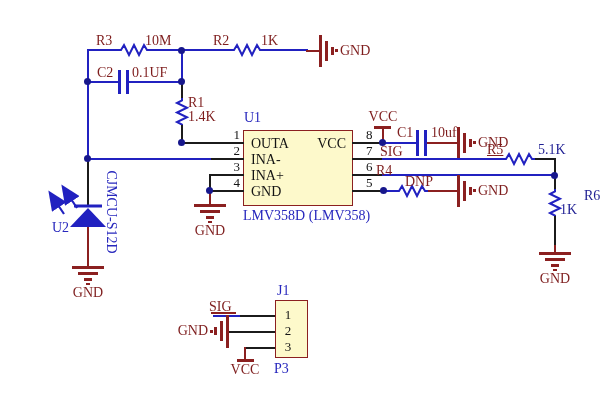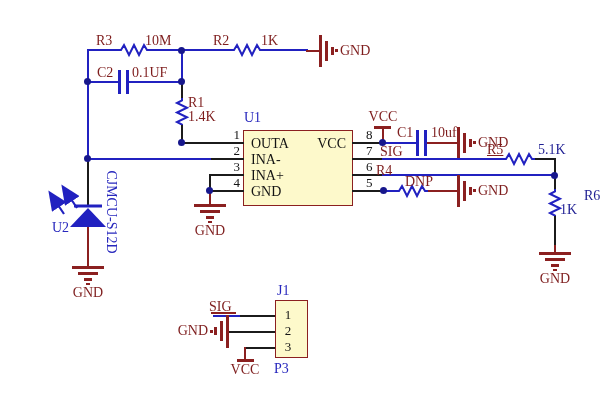--- a/index.html
+++ b/index.html
@@ -62,20 +62,21 @@
   <div class="sv" style="left:181px;top:82px;height:17px;"></div>
   <svg style="left:176px;top:98px;" width="12" height="28" viewBox="0 0 12 28">
     <path d="M6,0 l0,2.5 l-5,2.5 l10,4.75 l-10,4.75 l10,4.75 l-10,4.75 l5,2.5 l0,1.5" fill="none" stroke="#2121c0" stroke-width="2"></path>
   </svg>
   <div class="sv" style="left:181px;top:125px;height:19px;"></div>
   <div class="lbl maroon" style="left:188px;top:96px;">R1</div>
   <div class="lbl maroon" style="left:188px;top:110px;">1.4K</div>
 
   <div class="icbody" style="left:243px;top:130px;width:110px;height:76px;"></div>
   <div class="lbl blue" style="left:244px;top:111px;">U1</div>
+  <div class="lbl blue" style="left:243px;top:209px;">LMV358D (LMV358)</div>
   <div class="pinname" style="left:251px;top:136px;">OUTA</div>
   <div class="pinname" style="left:251px;top:152px;">INA-</div>
   <div class="pinname" style="left:251px;top:168px;">INA+</div>
   <div class="pinname" style="left:251px;top:184px;">GND</div>
   <div class="pinname rt" style="left:276px;top:136px;width:70px;">VCC</div>
   <div class="pinnum rt" style="left:220px;top:128px;width:20px;">1</div>
   <div class="pinnum rt" style="left:220px;top:144px;width:20px;">2</div>
   <div class="pinnum rt" style="left:220px;top:160px;width:20px;">3</div>
   <div class="pinnum rt" style="left:220px;top:176px;width:20px;">4</div>
   <div class="pinnum" style="left:366px;top:128px;">8</div>

